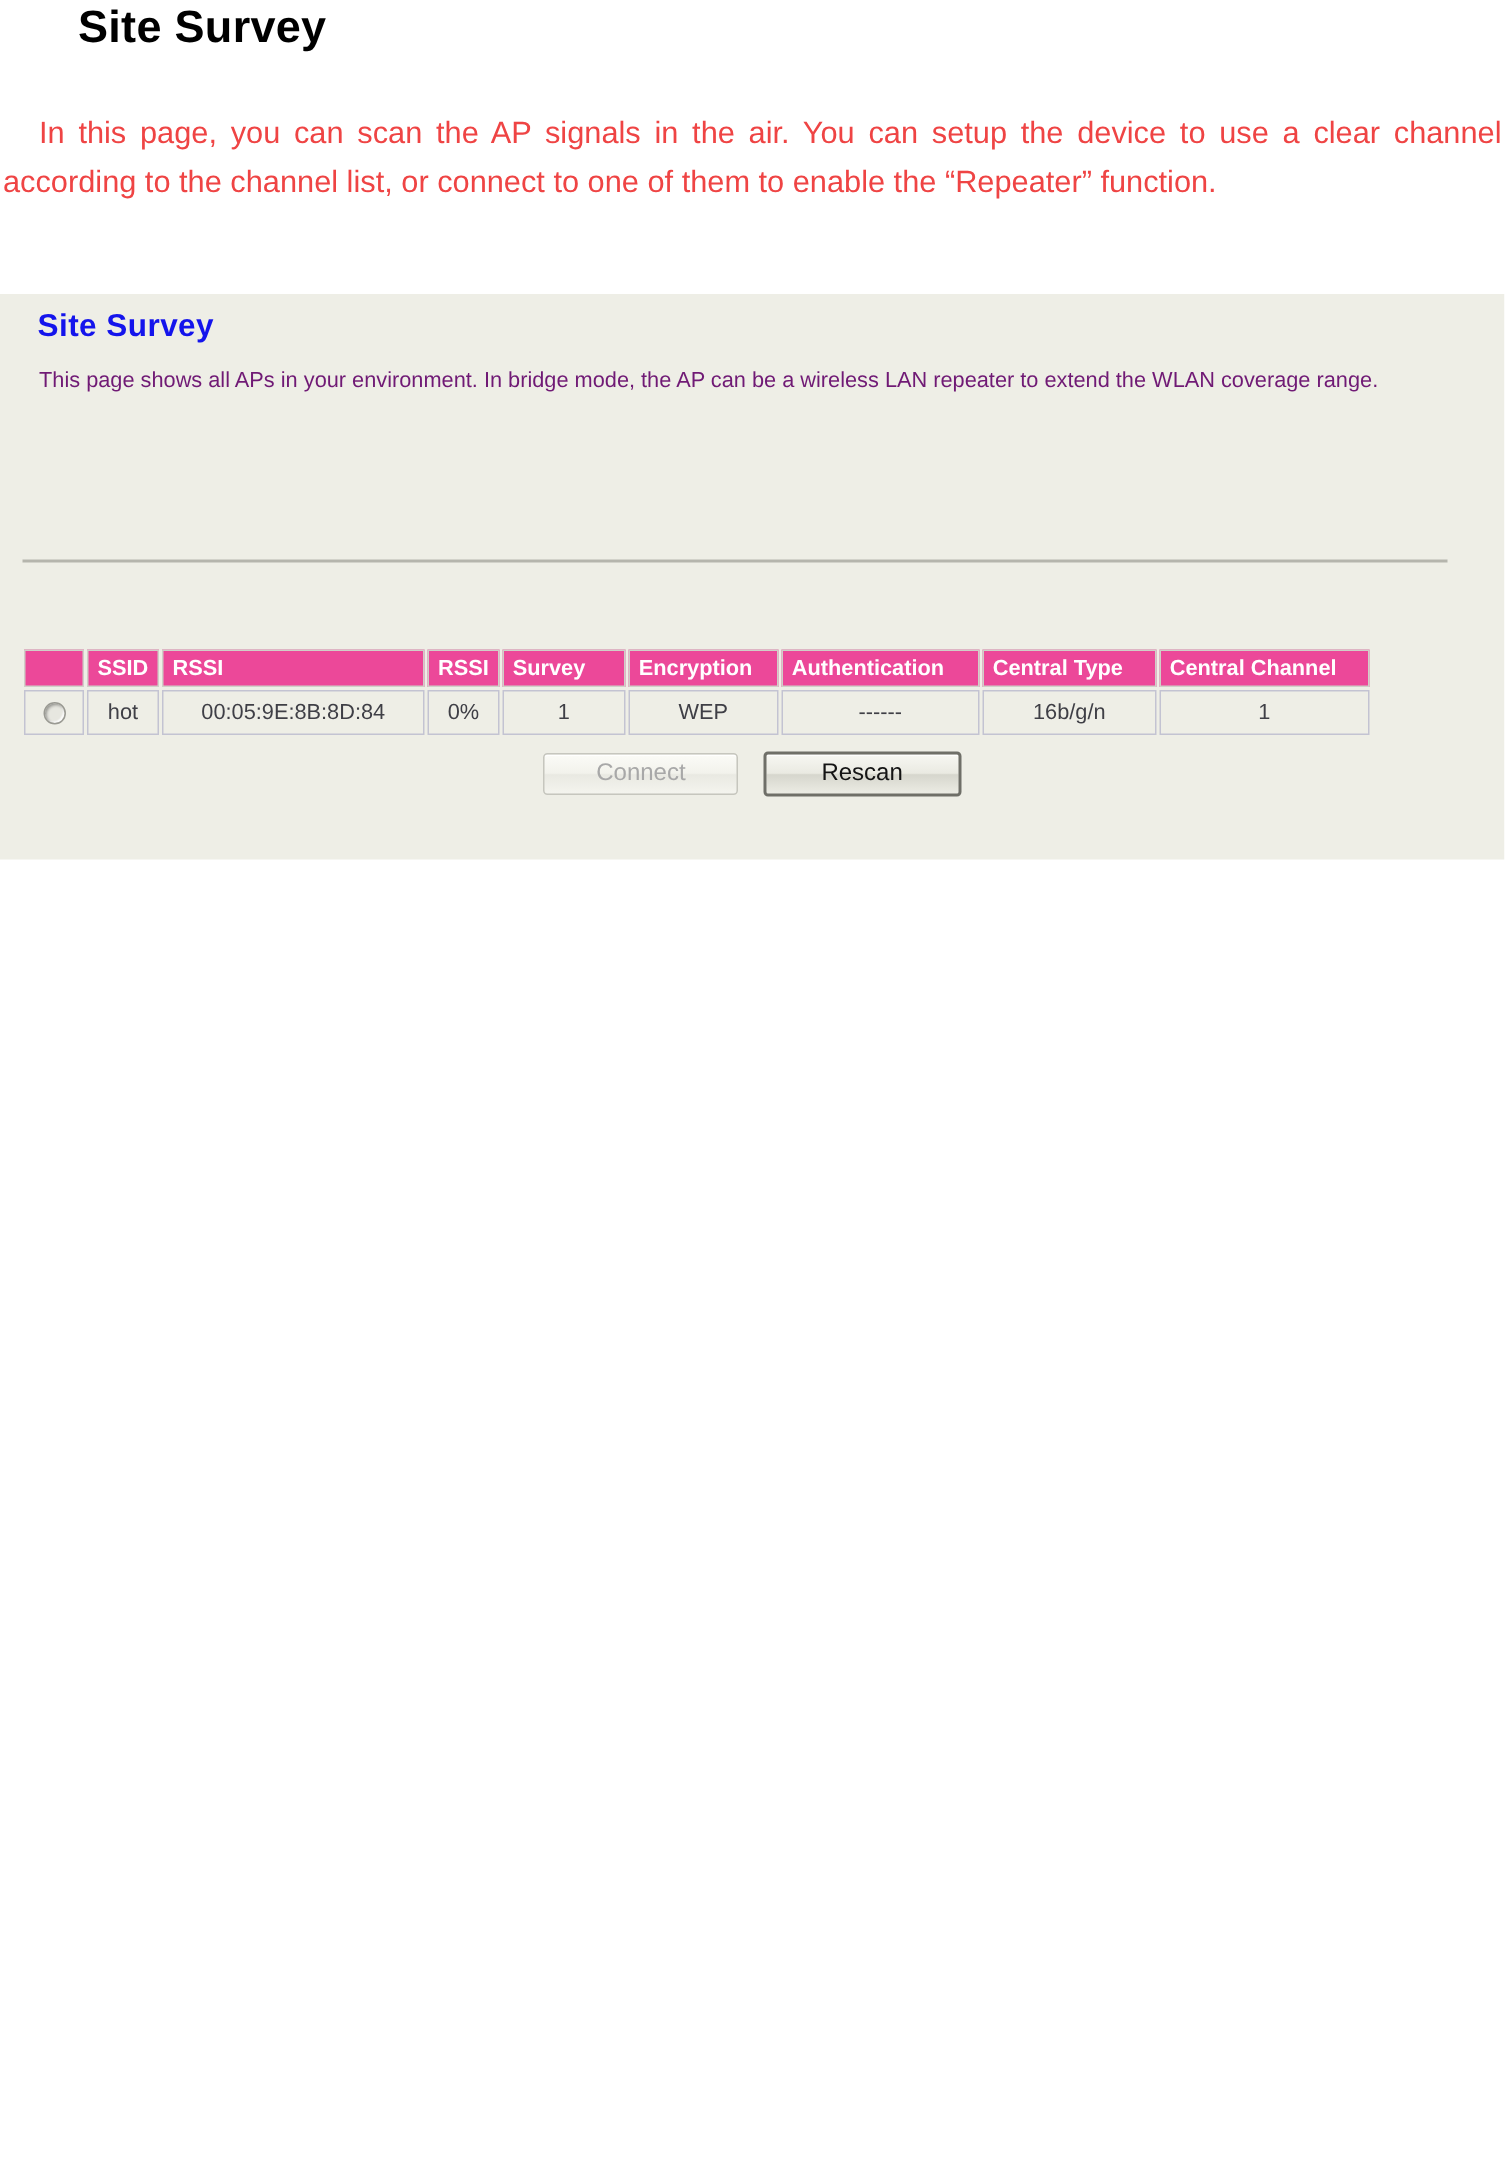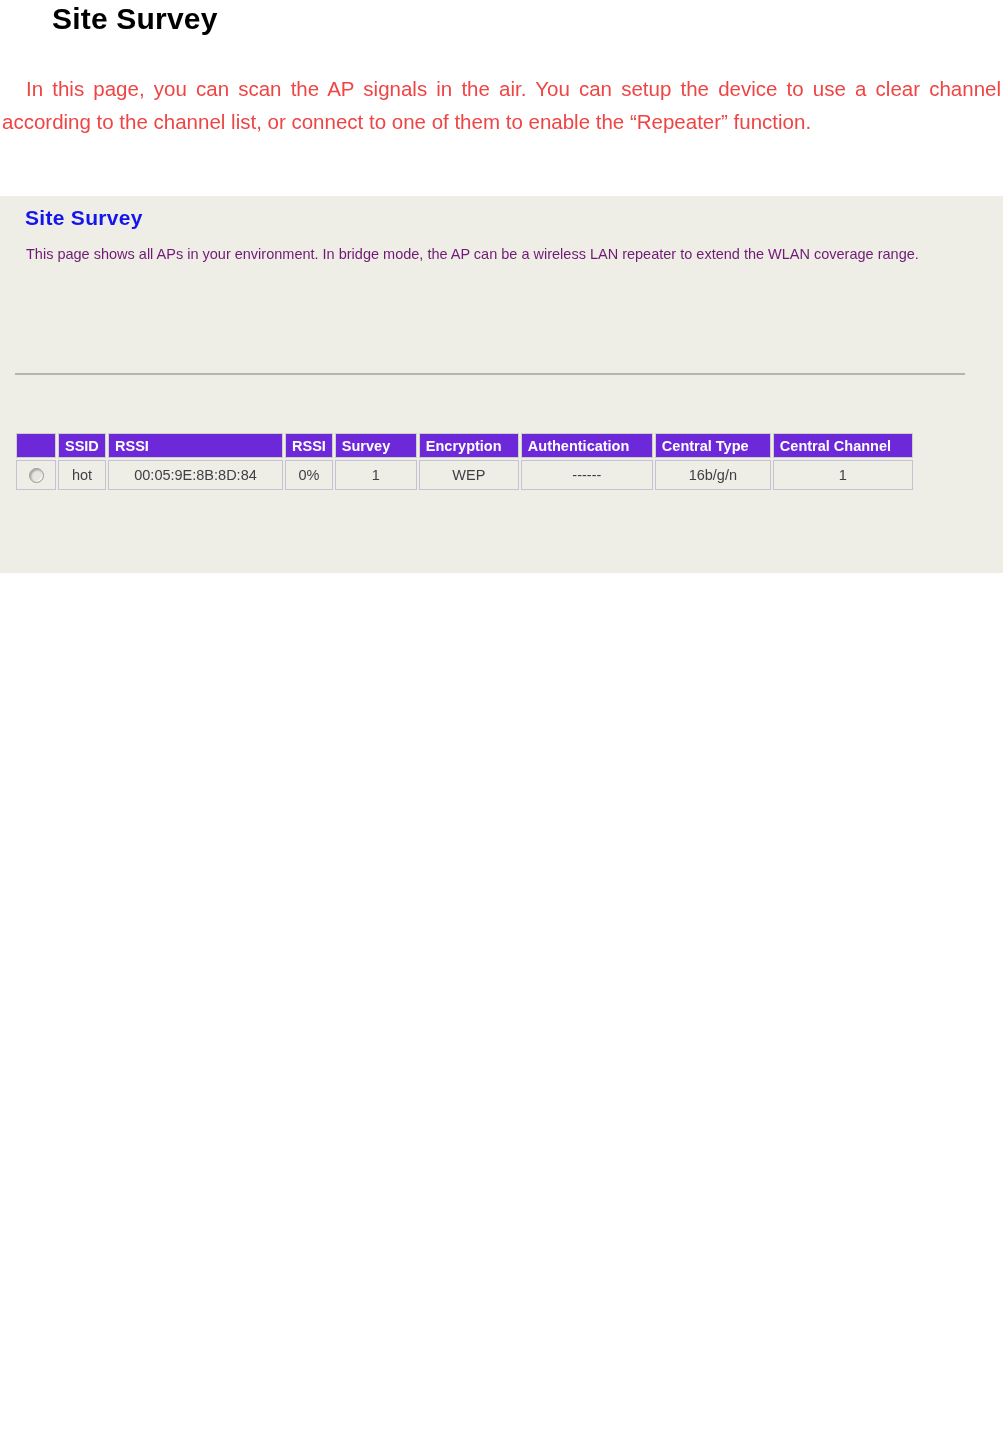--- a/index.html
+++ b/index.html
@@ -94,21 +94,21 @@
   .ap-table {
     position: absolute;
     left: 14px;
     top: 235px;
     border-collapse: separate;
     border-spacing: 2px;
     table-layout: fixed;
     font-size: 14.5px;
   }
   .ap-table th {
-    background: #6d28d9;
+    background: #ec4899;
     color: #ffffff;
     font-weight: bold;
     text-align: left;
     padding: 3px 6px;
     height: 17px;
     font-size: 14.5px;
     border: 1px solid #cfcfc7;
     white-space: nowrap;
   }
   .ap-table th.sel-col {
@@ -251,16 +251,20 @@
         <td>0%</td>
         <td>1</td>
         <td>WEP</td>
         <td>------</td>
         <td>16b/g/n</td>
         <td>1</td>
       </tr>
     </tbody>
   </table>
 
+  <div class="btn-row">
+    <span class="btn btn-connect">Connect</span>
+    <span class="btn btn-rescan">Rescan</span>
+  </div>
 
 </div>
 
 <div class="page-number">24</div>
 
 </body></html>

